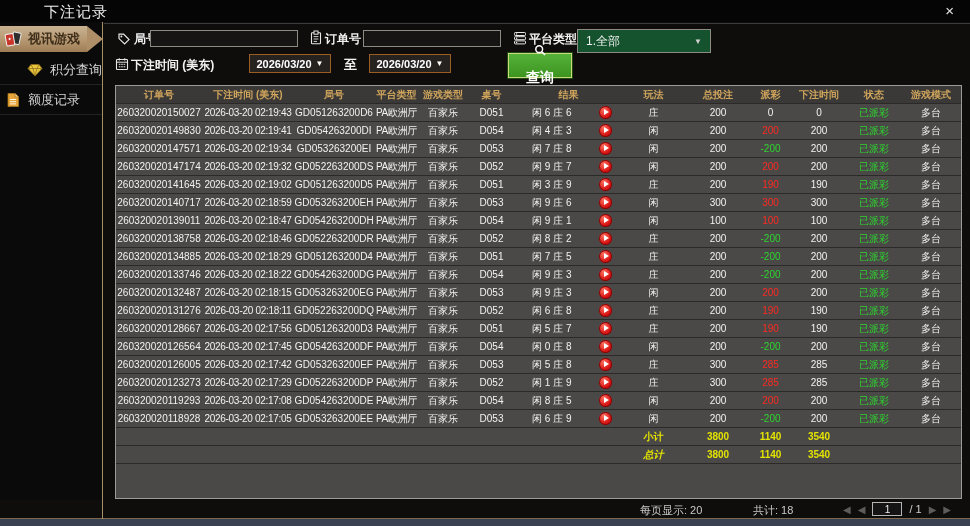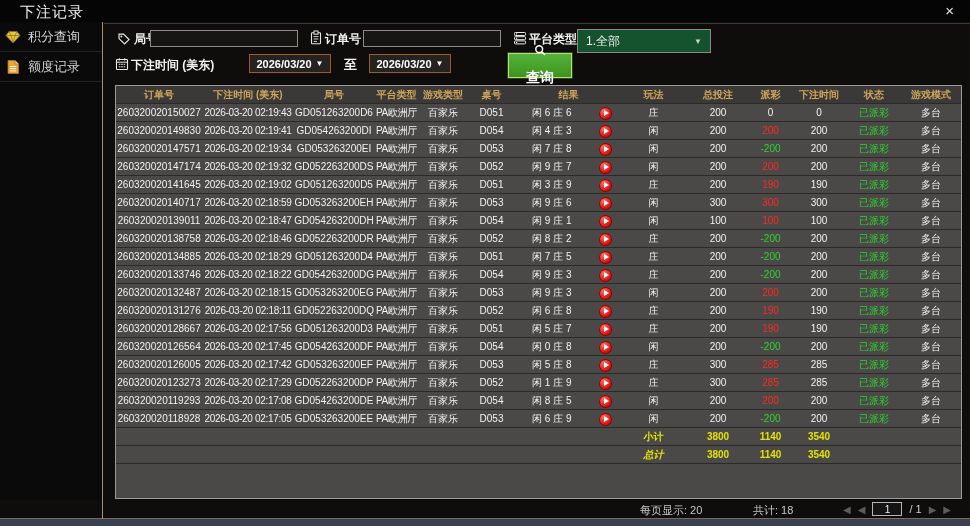--- a/index.html
+++ b/index.html
@@ -4,21 +4,21 @@
 <style>
   * { margin:0; padding:0; box-sizing:border-box; }
   html,body { background:#000; }
   body { font-family:"Liberation Sans","DejaVu Sans",sans-serif; }
   #app {
     position:relative; width:970px; height:526px; overflow:hidden;
     background:#0e0d0c; color:#e8e8e8;
   }
   
   .titlebar { position:absolute; left:0; top:0; width:970px; height:22px; background:#050505; }
-  .title { position:absolute; left:20px; top:3px; font-size:15px; color:#efefef; letter-spacing:1px; }
+  .title { position:absolute; left:44px; top:3px; font-size:15px; color:#efefef; letter-spacing:1px; }
   .close-btn { position:absolute; right:16px; top:2px; font-size:15px; color:#e5e5e5; cursor:pointer; line-height:18px; }
   .main-divider { position:absolute; left:104px; top:23px; width:866px; height:1px; background:#3b3b3b; }
   
   .sidebar { position:absolute; left:0; top:22px; width:102px; height:497px; background:#0b0a0a; }
   .side-rule { position:absolute; left:102px; top:22px; width:1px; height:497px; background:#a8906c; z-index:1; }
   .side-item { position:relative; display:flex; align-items:center; height:30px; border-bottom:1px solid #232222; color:#d2d2d2; font-size:13px; cursor:pointer; }
   .side-item .ic { width:18px; height:16px; margin:0 6px 0 4px; flex:0 0 auto; }
   .side-item.active { height:26px; margin-top:4px; width:87px; border-bottom:none;
     background:linear-gradient(180deg,#c9b292 0%,#b59871 55%,#9e7d55 100%);
     color:#3f2e1b; font-weight:bold; }
@@ -38,21 +38,21 @@
     display:flex; align-items:center; justify-content:center; gap:12px; color:#fff; font-size:14px; font-weight:bold; cursor:pointer;flex-direction:column; }
   
   .btable { position:absolute; left:115px; top:85px; width:847px; border:1px solid #9b9b9b; background:#4a4948; }
   .grid { display:grid; grid-template-columns:86px 92px 80px 45px 48px 49px 105px 65px 64px 41px 56px 54px 60px; align-items:center; }
   .thead { height:18px; background:#3a3938; border-bottom:1px solid #2b2a29; }
   .thead span { font-size:10px; font-weight:bold; color:#d0a55c; text-align:center; white-space:nowrap; }
   .trow { height:18px; border-bottom:1px solid #2b2a29; background:#4a4948; }
   .trow span { font-size:10px; color:#f2f2f2; text-align:center; white-space:nowrap; }
   .cell-time { letter-spacing:-0.3px; }
   .cell-platform { letter-spacing:-0.3px; }
-  .result-cell { display:flex; align-items:flex-end; padding-left:16px;gap:28px; }
+  .result-cell { display:flex; align-items:flex-start; padding-left:16px;gap:28px; }
   .result-cell .rtext { font-size:10px; color:#f2f2f2; white-space:nowrap; }
   .play-btn { width:13px; height:13px; margin-left:auto; margin-right:9px; border-radius:50%; position:relative; cursor:pointer;
     background:radial-gradient(circle at 35% 30%,#ff7060,#d81414 60%,#a30707); box-shadow:inset 0 0 0 1px #7e0606; }
   .play-btn::after { content:""; position:absolute; left:5px; top:3.5px; border-left:5px solid #fff; border-top:3px solid transparent; border-bottom:3px solid transparent; }
   .pc-pos { color:#ff2a20 !important; }
   .pc-neg { color:#2ed52e !important; }
   .pc-zero { color:#f2f2f2 !important; }
   .st-green { color:#2ed52e !important; }
   .tot-row { height:18px; border-bottom:1px solid #2b2a29; }
   .tot-row span { font-size:10px; font-weight:bold; color:#e3e300; text-align:center; white-space:nowrap; }
@@ -73,20 +73,34 @@
 
 <div id="app">
 
   <div class="titlebar">
     <span class="title">下注记录</span>
     <span class="close-btn">×</span>
   </div>
   <div class="main-divider"></div>
 
   <div class="sidebar">
+    <div class="side-item active">
+      <span class="ic">
+        <svg width="18" height="16" viewBox="0 0 18 16">
+          <g transform="rotate(12 12 8)">
+              <rect x="8" y="1.5" width="8" height="11.5" rx="1" fill="#2d2d2d" stroke="#e6e6e6" stroke-width="1"></rect>
+            </g>
+          <g transform="rotate(-10 6 9)">
+              <rect x="2" y="3" width="8" height="11.5" rx="1" fill="#c9372c" stroke="#f2f2f2" stroke-width="1"></rect>
+          <path d="M6 10.6 C4.6 9.2 5.6 7.6 6.3 8.5 C7 7.6 8 9.2 6.6 10.6 Z" fill="#fff" transform="translate(-0.5,-1.5)"></path>
+            </g>
+        </svg>
+      </span>
+      <span>视讯游戏</span>
+    </div>
     <div class="side-item">
       <span class="ic">
         <svg width="18" height="16" viewBox="0 0 18 16">
           <path d="M5 2.5 h8 l3 4 L9 14 2 6.5 Z" fill="#e9c43d" stroke="#8a6d1d" stroke-width="0.8"></path>
           <path d="M2 6.5 h14 M5 2.5 L7 6.5 L9 14 L11 6.5 L13 2.5" fill="none" stroke="#8a6d1d" stroke-width="0.7"></path>
         </svg>
       </span>
       <span>积分查询</span>
     </div>
     <div class="side-item">

